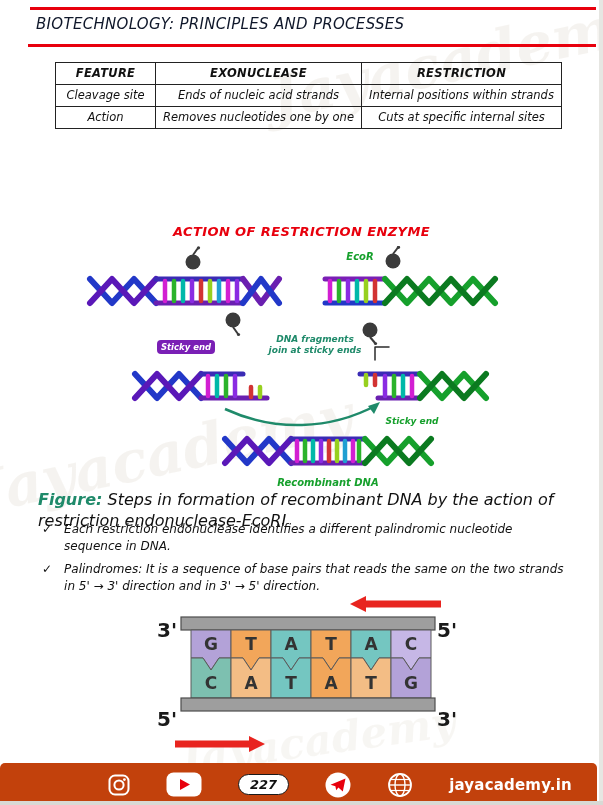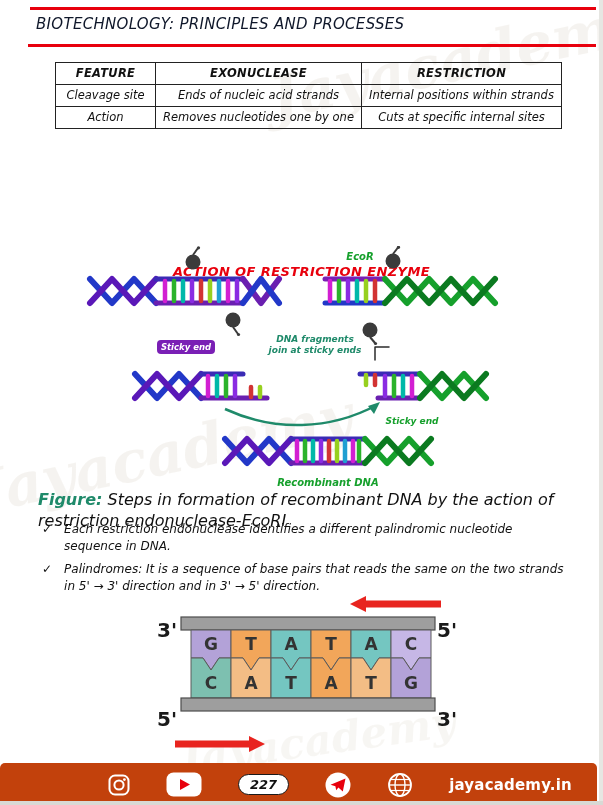--- a/index.html
+++ b/index.html
@@ -20,21 +20,21 @@
       color:#0f172a;letter-spacing:.3px;}
   .rule2{position:absolute;top:44px;left:28px;width:568px;height:2.5px;background:#e8000d;}
 
   table.cmp{position:absolute;top:62px;left:55px;width:506px;border-collapse:collapse;
       font-style:italic;font-size:11.5px;color:#111;table-layout:fixed;}
   table.cmp th,table.cmp td{border:1.3px solid #222;text-align:center;padding:3px 5px;line-height:1.3;}
   table.cmp th{font-size:11.5px;letter-spacing:.3px;}
   .colA{width:100px;} .colB{width:206px;} .colC{width:200px;}
 
   .section-heading{position:absolute;top:224px;left:0;width:100%;text-align:center;color:#e8000d;
-      font-weight:bold;font-style:italic;font-size:13px;letter-spacing:.4px;margin-top:40px;}
+      font-weight:bold;font-style:italic;font-size:13px;letter-spacing:.4px;}
 
   .dna-svg{position:absolute;top:246px;left:75px;}
   .pal-svg{position:absolute;top:590px;left:145px;}
   .svg-label{font-family:"DejaVu Sans",sans-serif;font-style:italic;font-weight:bold;}
 
   .figure-caption{position:absolute;top:489px;left:38px;width:534px;margin:0;font-size:16px;
       font-style:italic;line-height:1.32;color:#111;}
   .fig-label{color:#1f8a6a;font-weight:bold;}
 
   .bullets{position:absolute;top:521px;left:42px;width:532px;margin:0;padding:0;list-style:none;

